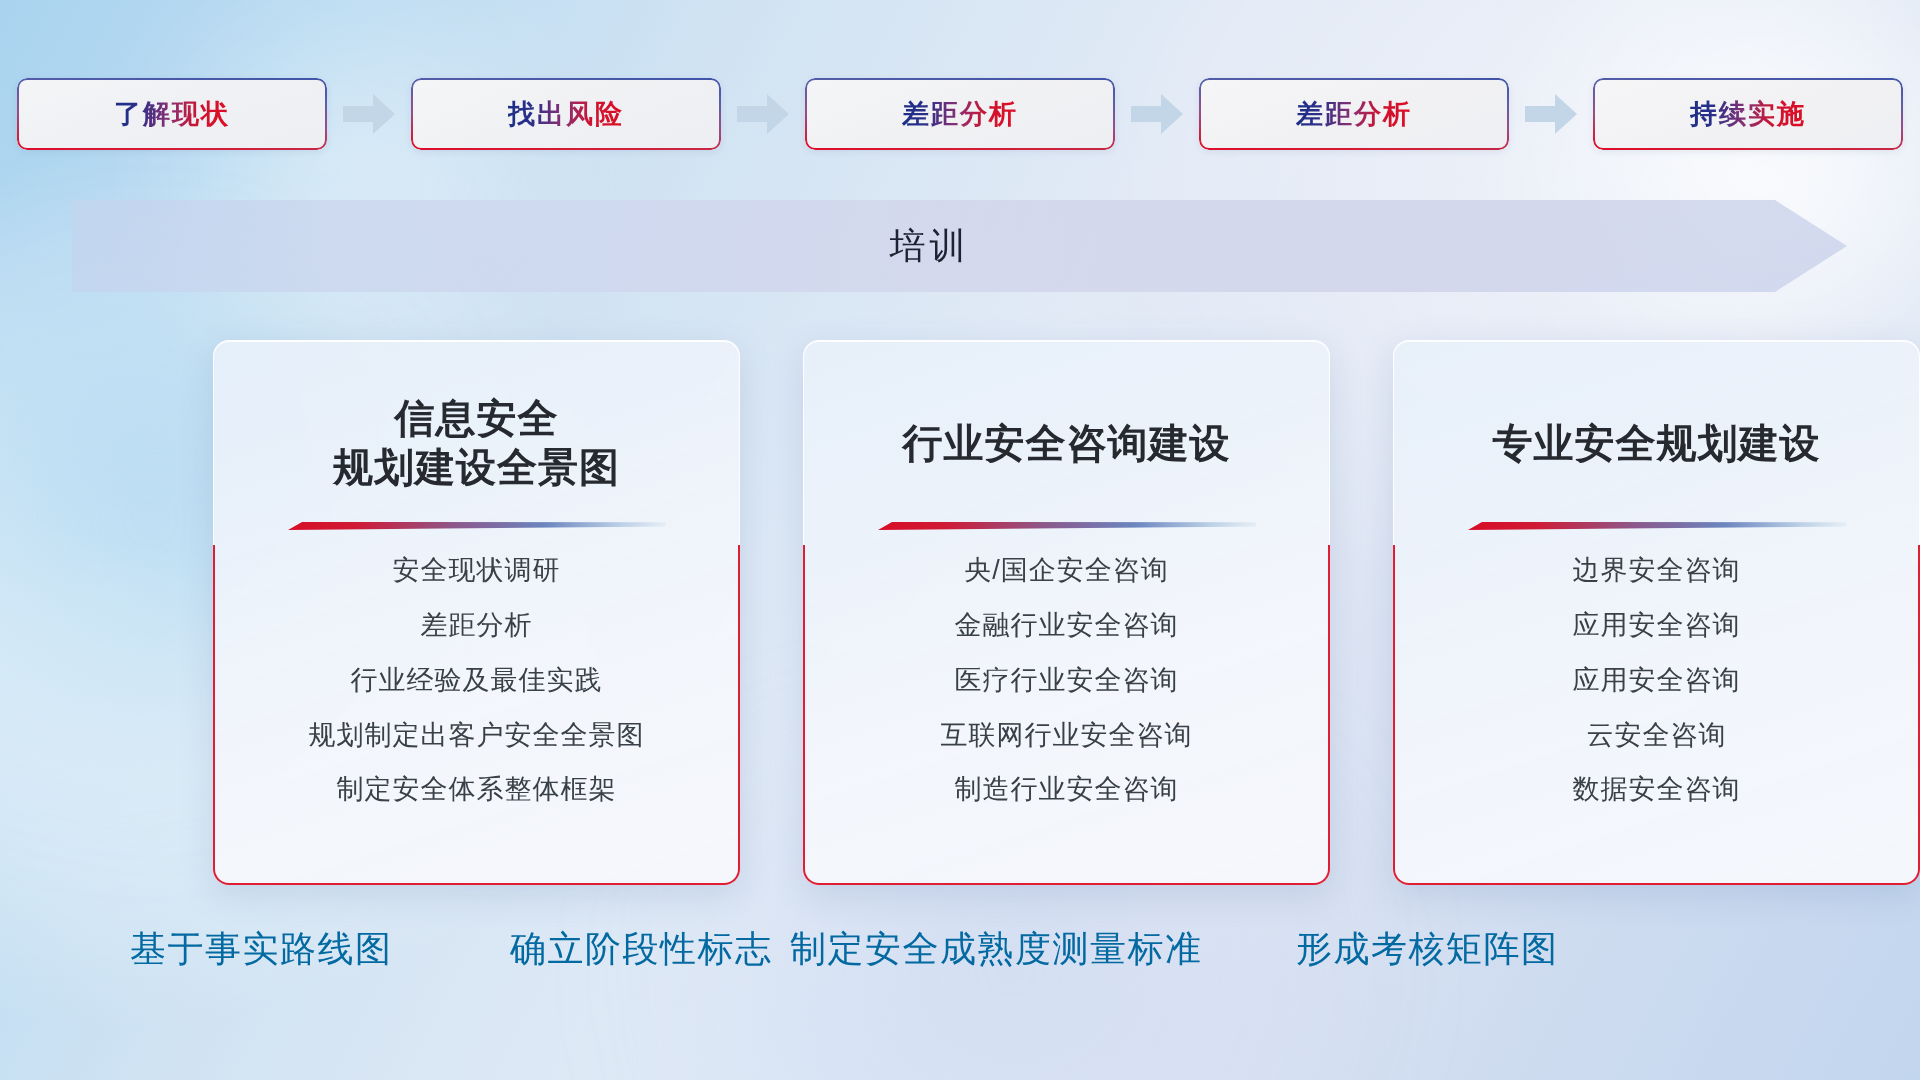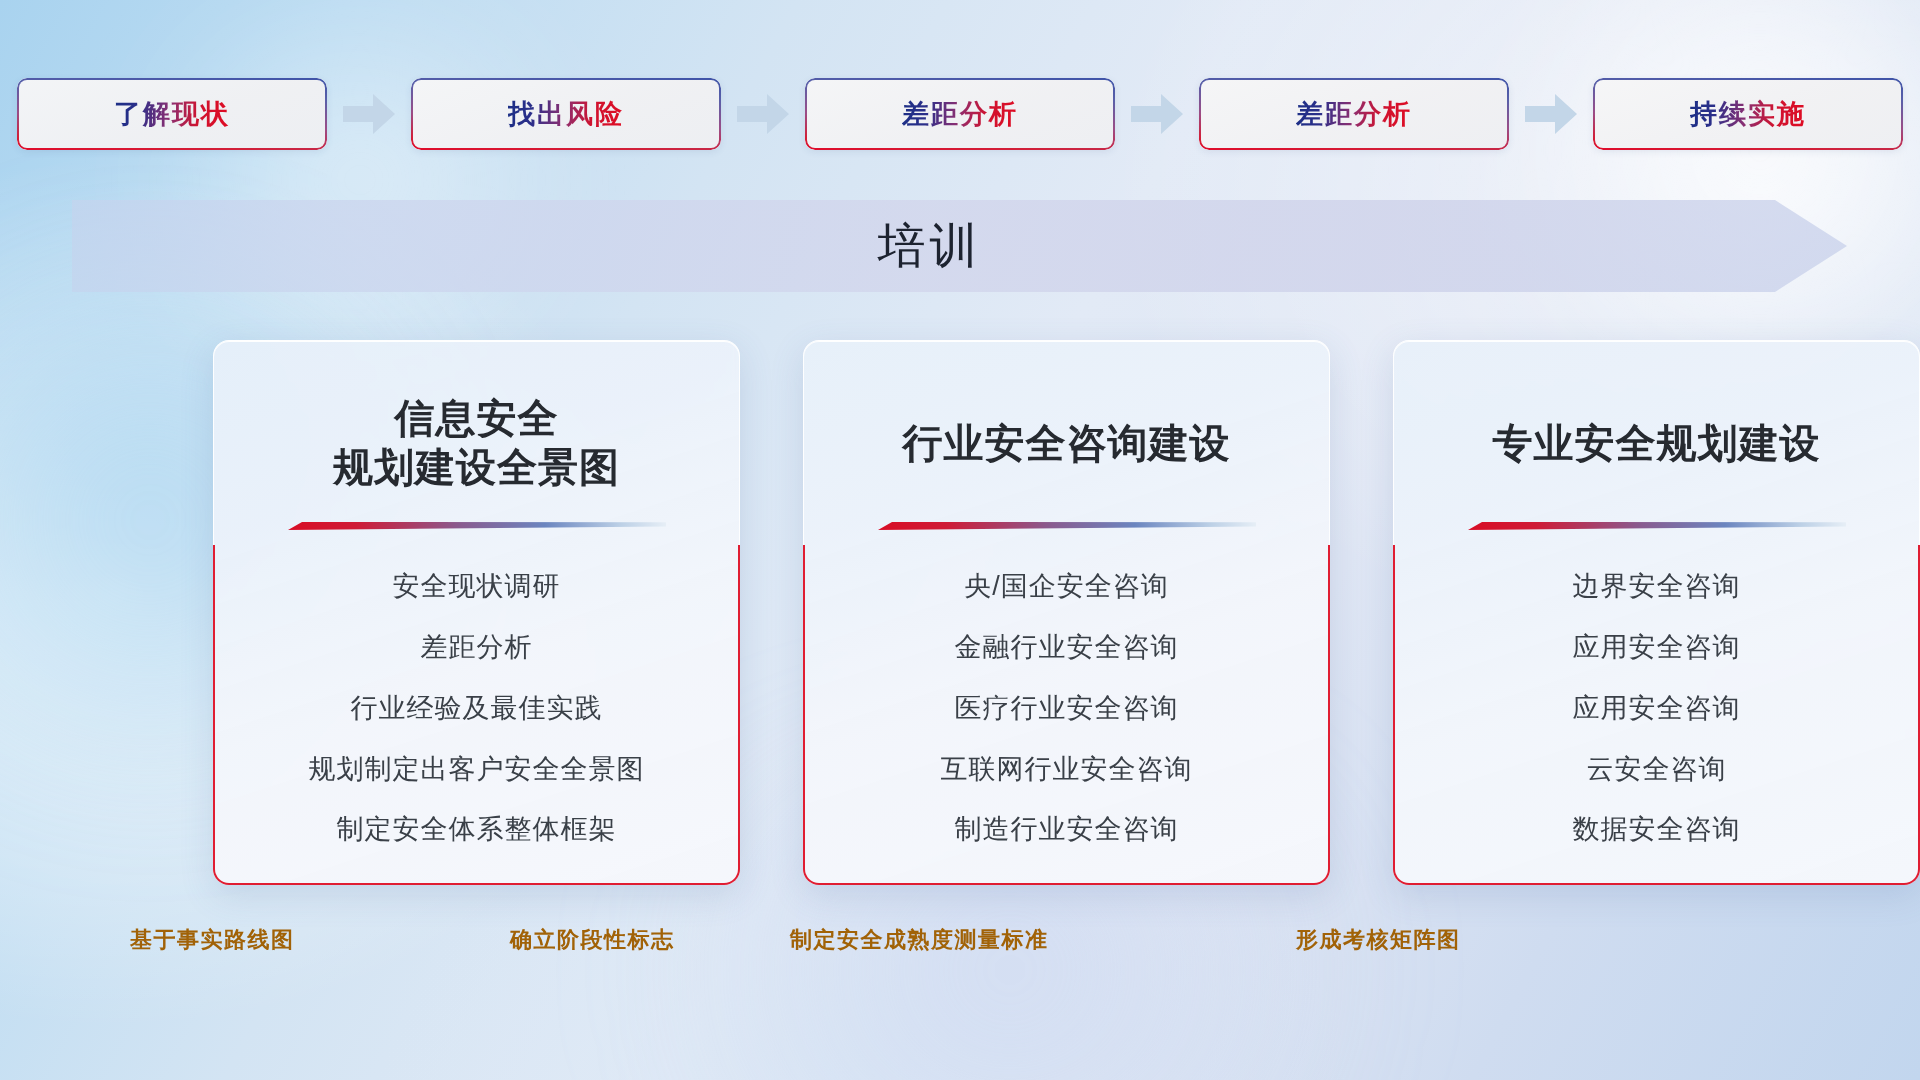--- a/index.html
+++ b/index.html
@@ -81,21 +81,21 @@
        rgba(205,214,238,0.80) 22%,
        rgba(210,214,236,0.82) 48%,
        rgba(206,210,234,0.80) 74%,
        rgba(198,207,234,0.72) 100%);
     clip-path:polygon(0 0, calc(100% - 72px) 0, 100% 50%, calc(100% - 72px) 100%, 0 100%);
   }
   .banner-title {
     position:absolute; inset:0;
     display:flex; align-items:center; justify-content:center;
     padding-right:60px;
-    font-size:48px; font-weight:500; letter-spacing:4px;
+    font-size:36px; font-weight:500; letter-spacing:4px;
     color:#1d2330;
   }
 
   
   .cards {
     position:absolute; left:0; right:0; top:340px;
     display:flex; justify-content:flex-end; gap:63px; z-index:6;
   }
   .card {
     position:relative;
@@ -134,36 +134,36 @@
   }
   .card-title .ln { display:block; }
 
   .divider {
     width:378px; height:13px; margin-top:26px; margin-bottom:8px;
     position:relative;
   }
   .divider svg { display:block; }
 
   .card-list {
-    margin-top:26px; width:100%;
-    display:flex; flex-direction:column; align-items:center; gap:19px;
+    margin-top:10px; width:100%;
+    display:flex; flex-direction:column; align-items:center; gap:13px;
   }
   .card-list li {
     list-style:none;
     font-size:27px; color:#3a4048; letter-spacing:1px;
     line-height:1.55; text-align:center;
   }
 
   
   .captions {
     position:absolute; left:0; right:0; top:925px; height:46px; z-index:6;
   }
   .caption {
     position:absolute; top:0;
-    font-size:22px; font-weight:700; color:#a16207;
+    font-size:36px; font-weight:400; color:#0369a1;
     letter-spacing:1.5px; white-space:nowrap;
   }
 </style>
 </head>
 <body>
 
 <div class="blob blob-a"></div>
 <div class="blob blob-b"></div>
 <div class="blob blob-c"></div>
 <div class="blob blob-d"></div>

